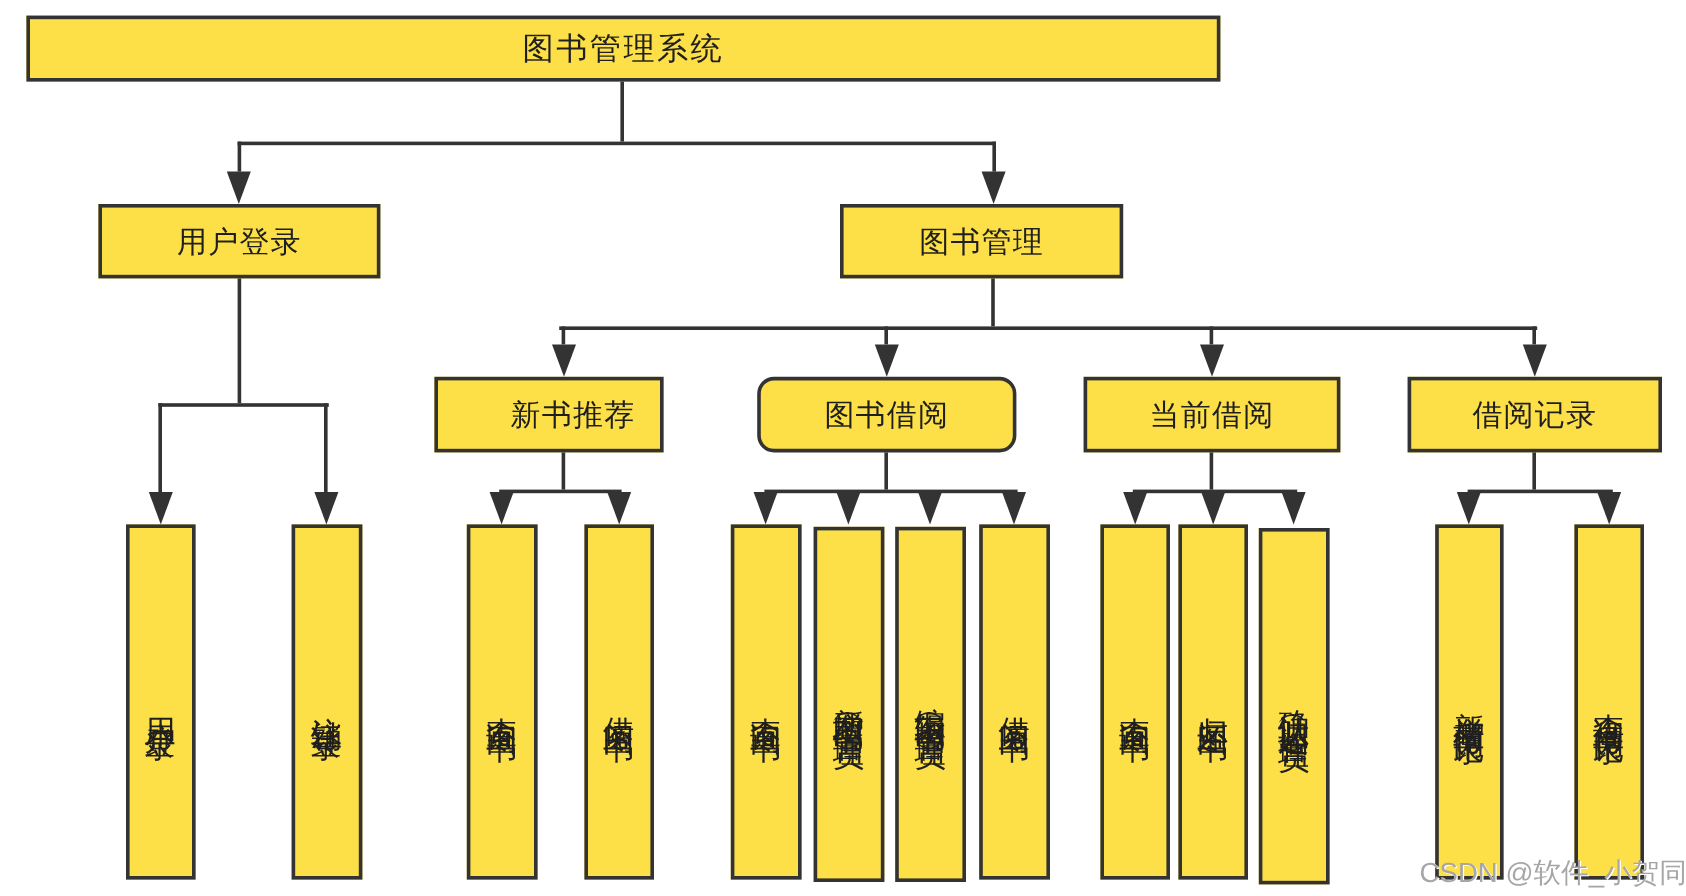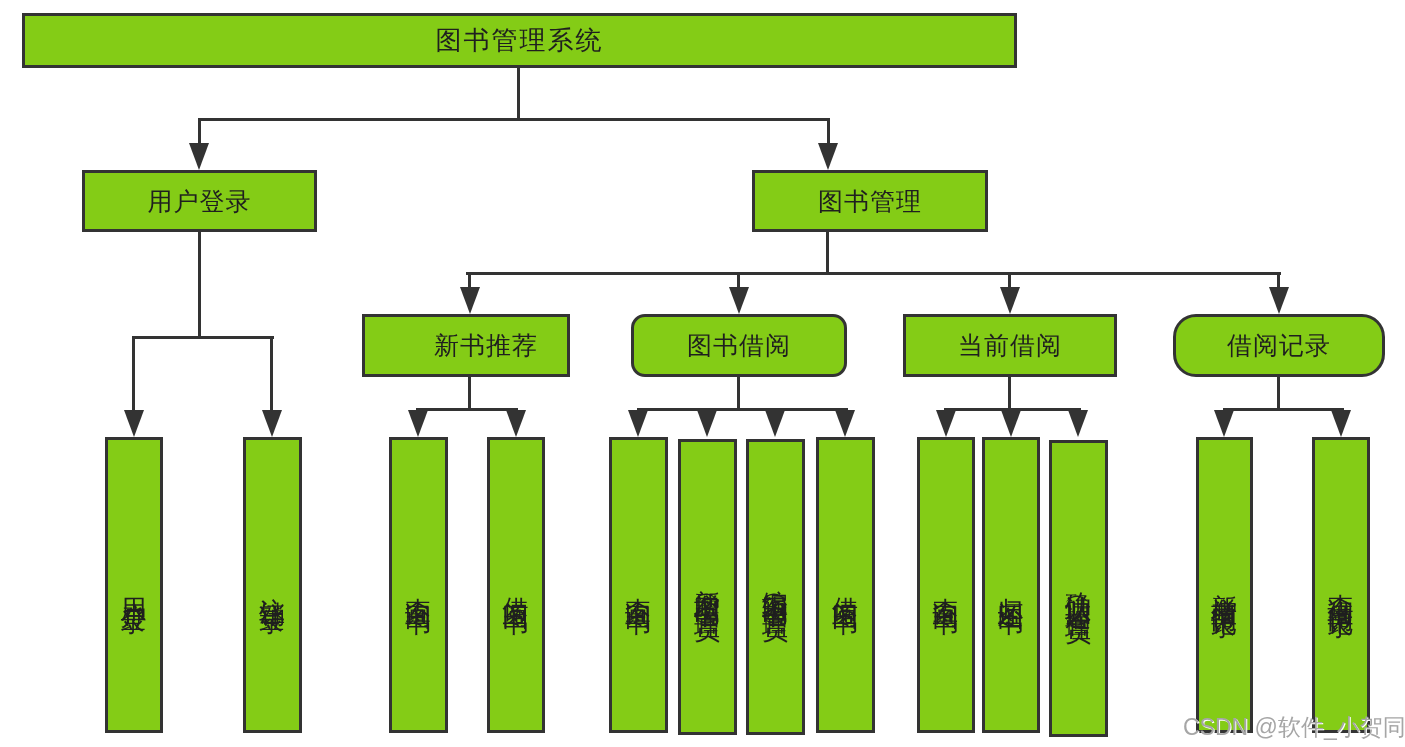--- a/index.html
+++ b/index.html
@@ -9,21 +9,21 @@
     height: 747px;
     background: #ffffff;
     font-family: "Liberation Sans", "DejaVu Sans", sans-serif;
     color: #1f1f1f;
     overflow: hidden;
   }
   .box {
     position: absolute;
     box-sizing: border-box;
     border: 3px solid #333333;
-    background: #84cc16;
+    background: #fde047;
     display: flex;
     align-items: center;
     justify-content: center;
     text-align: center;
   }
   .hbox { font-size: 25px; letter-spacing: 1px; }
   .title-box { font-size: 26px; letter-spacing: 2px; }
   .vbox { font-size: 26px; }
   .vbox .vtext {
     writing-mode: vertical-rl;
@@ -64,21 +64,21 @@
   <div class="vline" style="left:517px; top:68px; height:50px;"></div>
   <div class="hline" style="left:198px; top:118px; width:632px;"></div>
   <div class="vline" style="left:198px; top:118px; height:25px;"></div>
   <div class="arrow" style="left:189px; top:143px;"></div>
   <div class="vline" style="left:827px; top:118px; height:25px;"></div>
   <div class="arrow" style="left:818px; top:143px;"></div>
 
   <div class="box hbox" style="left:82px; top:170px; width:235px; height:62px;">
     <span>用户登录</span>
   </div>
-  <div class="box hbox" style="left:752px; top:170px; width:236px; height:62px;">
+  <div class="box hbox" style="left:700px; top:170px; width:236px; height:62px;">
     <span>图书管理</span>
   </div>
 
   <div class="vline" style="left:198px; top:232px; height:104px;"></div>
   <div class="hline" style="left:132px; top:336px; width:142px;"></div>
   <div class="vline" style="left:132px; top:336px; height:74px;"></div>
   <div class="arrow" style="left:124px; top:410px;"></div>
   <div class="vline" style="left:270px; top:336px; height:74px;"></div>
   <div class="arrow" style="left:262px; top:410px;"></div>
 
@@ -86,30 +86,30 @@
   <div class="hline" style="left:466px; top:272px; width:815px;"></div>
   <div class="vline" style="left:468px; top:272px; height:15px;"></div>
   <div class="arrow" style="left:460px; top:287px;"></div>
   <div class="vline" style="left:737px; top:272px; height:15px;"></div>
   <div class="arrow" style="left:729px; top:287px;"></div>
   <div class="vline" style="left:1008px; top:272px; height:15px;"></div>
   <div class="arrow" style="left:1000px; top:287px;"></div>
   <div class="vline" style="left:1277px; top:272px; height:15px;"></div>
   <div class="arrow" style="left:1269px; top:287px;"></div>
 
-  <div class="box hbox" style="left:362px; top:314px; width:208px; height:63px;padding-left:40px;">
+  <div class="box hbox" style="left:362px; top:314px; width:191px; height:63px;padding-left:40px;">
     <span>新书推荐</span>
   </div>
   <div class="box hbox" style="left:631px; top:314px; width:216px; height:63px;border-radius:14px;">
     <span>图书借阅</span>
   </div>
   <div class="box hbox" style="left:903px; top:314px; width:214px; height:63px;justify-content:center;">
     <span>当前借阅</span>
   </div>
-  <div class="box hbox" style="left:1173px; top:314px; width:212px; height:63px;border-radius:23px;">
+  <div class="box hbox" style="left:1173px; top:314px; width:212px; height:63px;">
     <span>借阅记录</span>
   </div>
 
   <div class="vline" style="left:468px; top:377px; height:31px;"></div>
   <div class="hline" style="left:416px; top:408px; width:102px;"></div>
   <div class="arrow" style="left:408px; top:410px;"></div>
   <div class="arrow" style="left:506px; top:410px;"></div>
 
   <div class="vline" style="left:737px; top:377px; height:31px;"></div>
   <div class="hline" style="left:637px; top:408px; width:211px;"></div>

